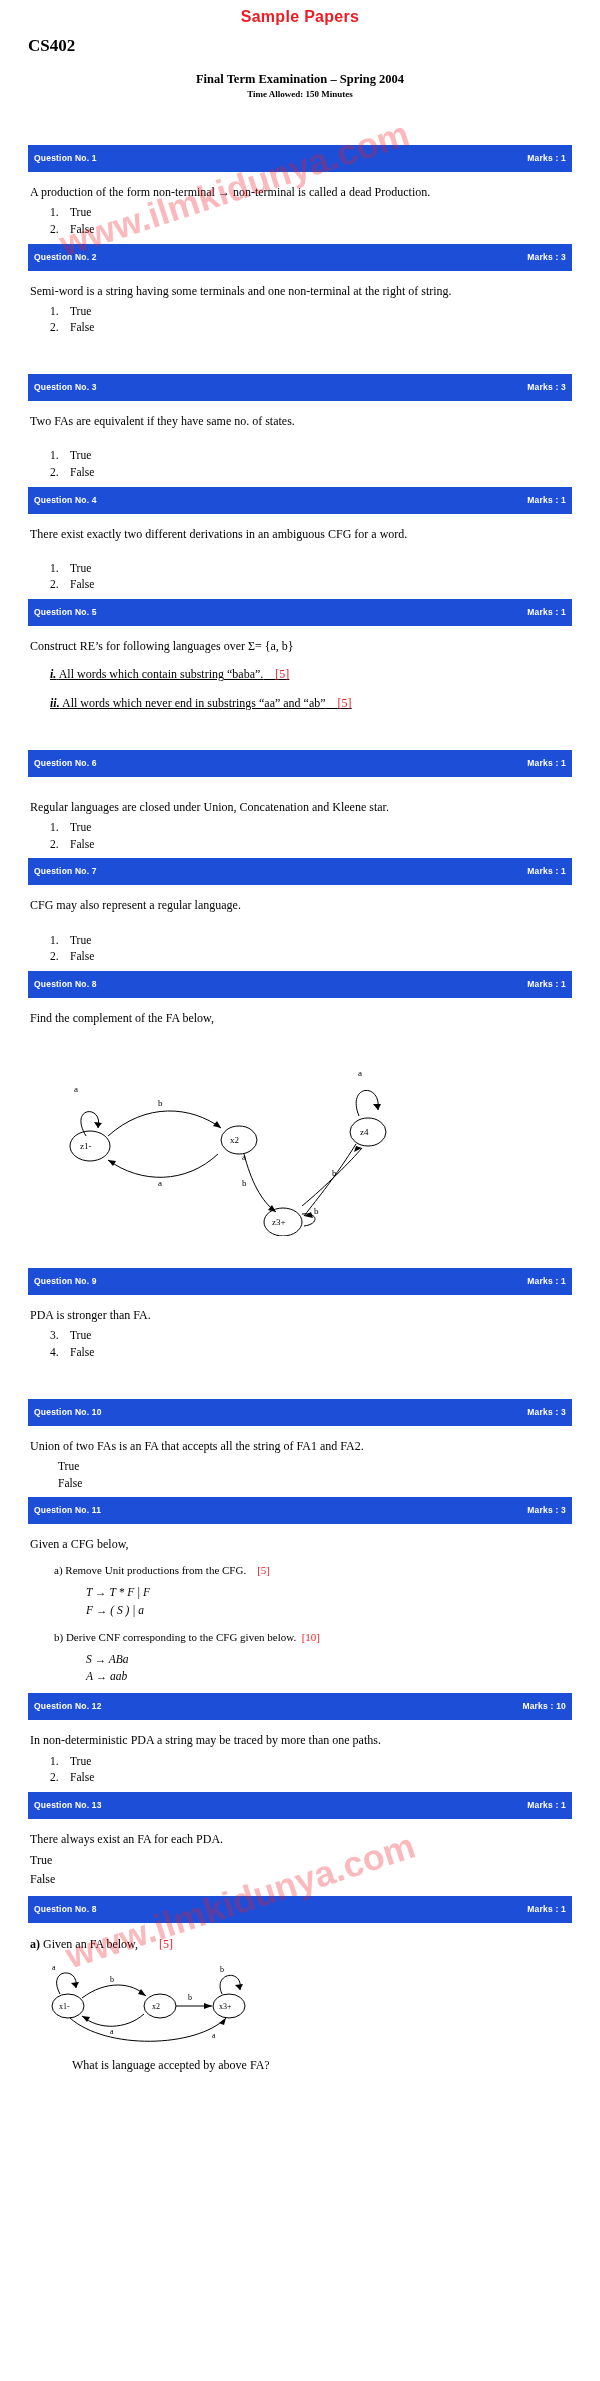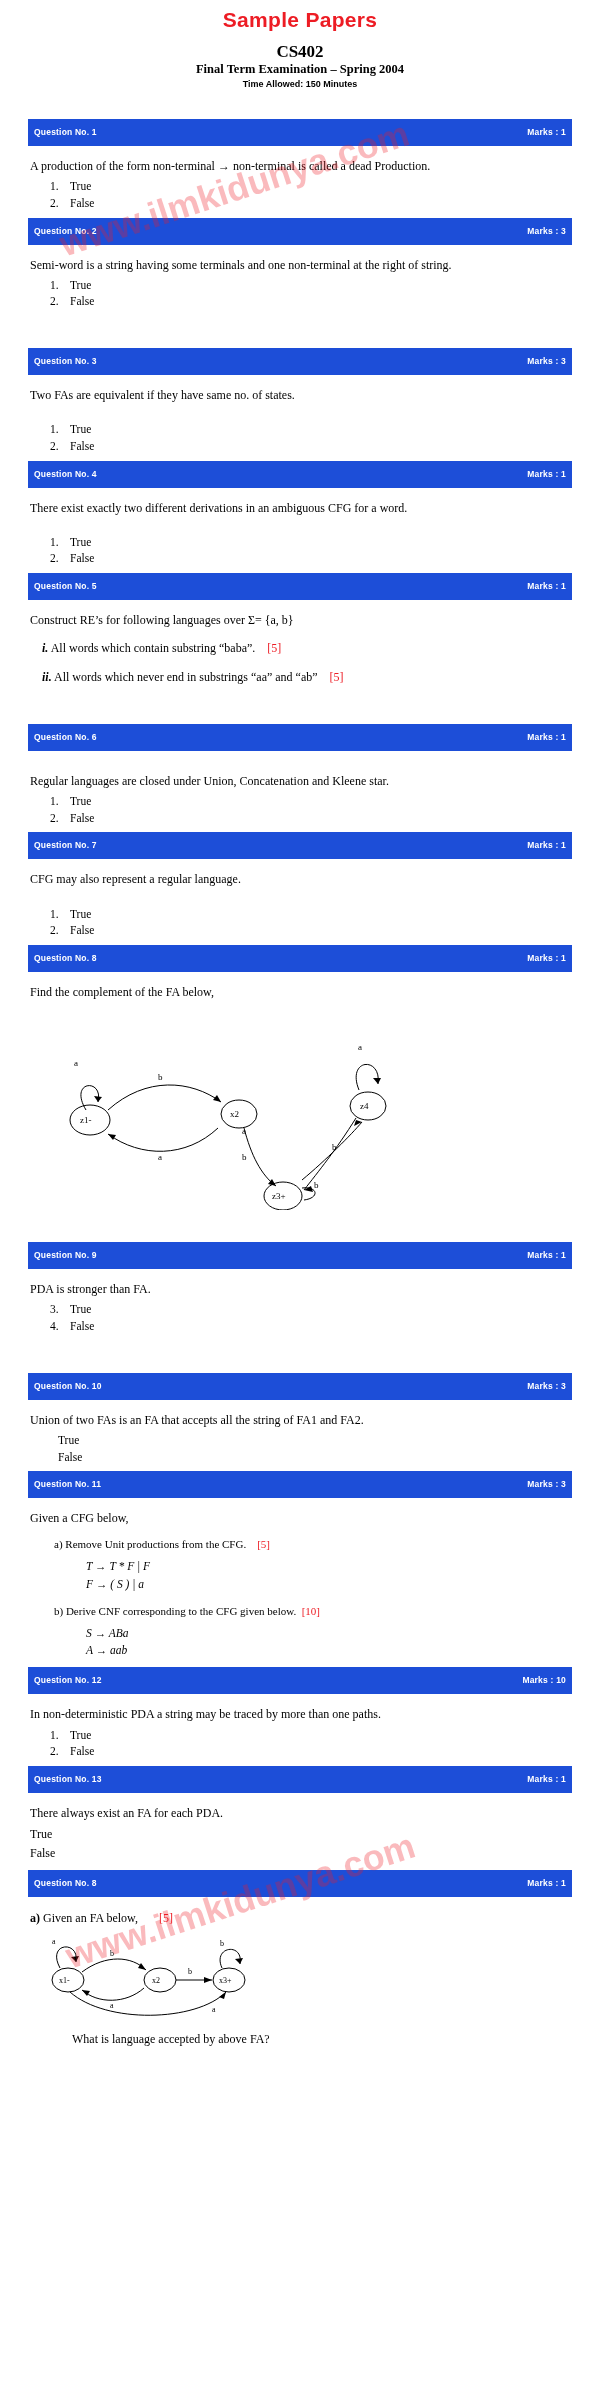--- a/index.html
+++ b/index.html
@@ -19,44 +19,44 @@
     position: relative;
     box-sizing: border-box;
     padding: 0 28px;
     overflow: hidden;
   }
   .sample-title {
     text-align: center;
     color: #ed1c24;
     font-family: "Liberation Sans", sans-serif;
     font-weight: bold;
-    font-size: 21px;
+    font-size: 16px;
     letter-spacing: 0.3px;
     margin: 8px 0 10px 0;
   }
   .course-code {
-    text-align: center;
+    text-align: left;
     font-family: "Liberation Serif", serif;
     font-weight: bold;
     font-size: 17px;
-    margin: 0 0 0 0;
+    margin: 0 0 16px 0;
   }
   .exam-line {
     text-align: center;
     font-family: "Liberation Serif", serif;
     font-weight: bold;
     font-size: 12.5px;
     margin: 0 0 2px 0;
   }
   .time-line {
     text-align: center;
-    font-family: Liberation Sans, sans-serif;
+    font-family: Liberation Serif, serif;
     font-weight: bold;
     font-size: 9px;
-    margin: 0 0 30px 0;
+    margin: 0 0 46px 0;
   }
   .qbar {
     background: #1d4ed8;
     color: #ffffff;
     font-family: "Liberation Sans", sans-serif;
     font-weight: bold;
     font-size: 8.5px;
     height: 27px;
     line-height: 13px;
     padding: 0 6px;
@@ -84,22 +84,23 @@
     font-size: 11.5px;
     line-height: 1.45;
   }
   .opts-left {
     margin: 4px 0 6px 2px;
     font-size: 12px;
     line-height: 1.6;
   }
   .sub {
     font-size: 12px;
-    margin: 12px 0 6px 14px;
+    margin: 12px 0 6px 22px;
     line-height: 1.4;
+    text-decoration: underline;
   }
   .sub .lbl { font-weight: bold; font-style: italic; }
   .marks-red { color: #ed1c24; font-weight: normal; }
   .sub-a { font-size: 11px; margin: 12px 0 6px 26px; }
   .grammar {
     font-family: "Liberation Serif", serif;
     font-style: italic;
     font-size: 11.5px;
     line-height: 1.5;
     margin: 8px 0 8px 58px;

